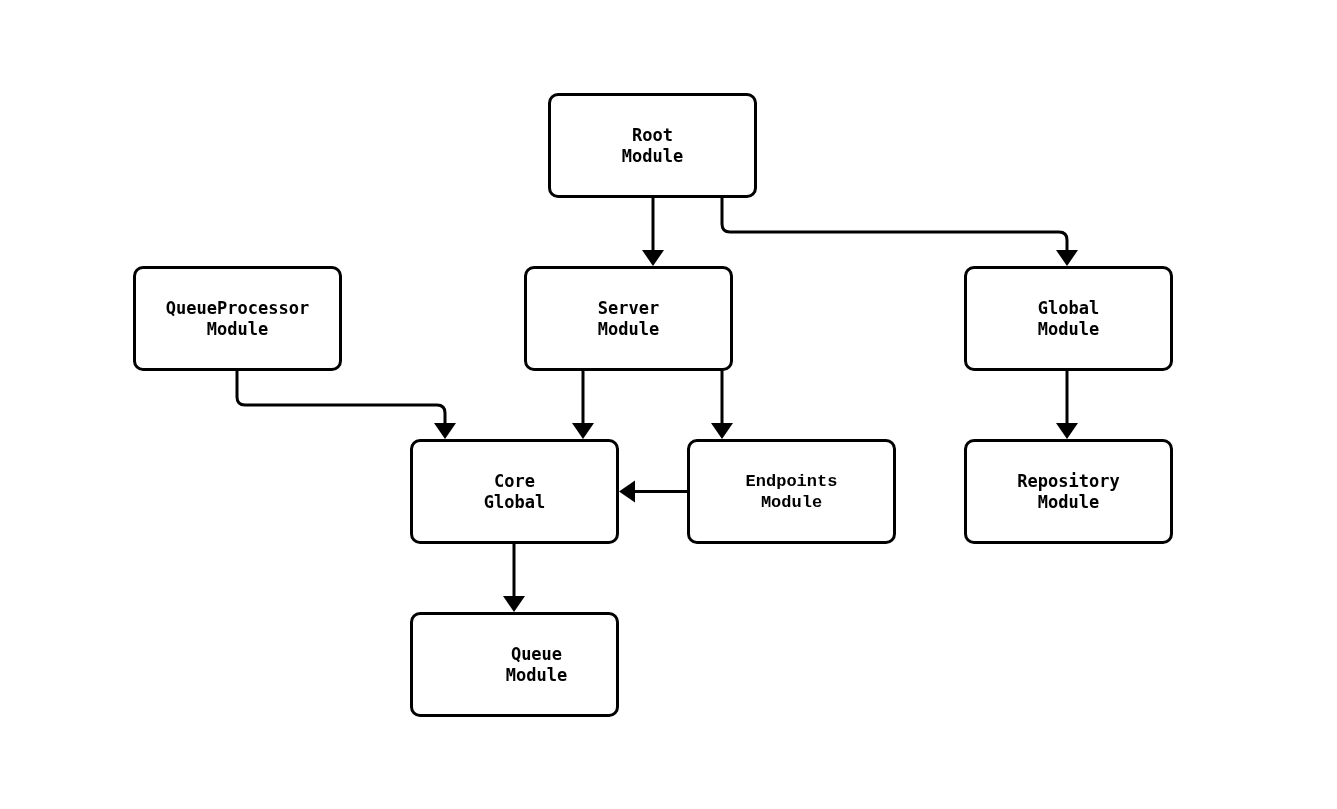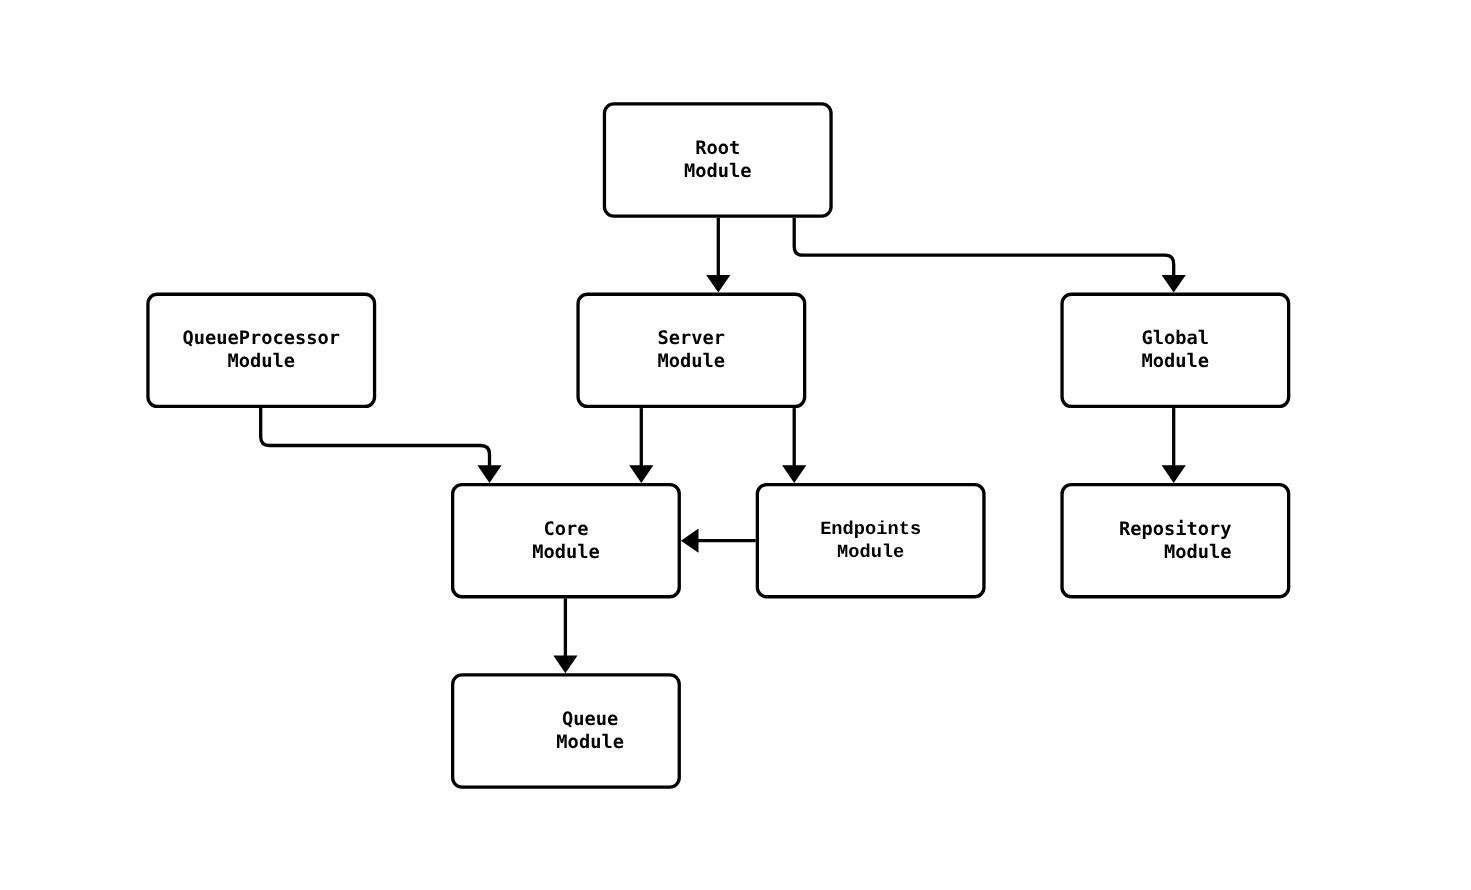--- a/index.html
+++ b/index.html
@@ -50,21 +50,21 @@
     font-size: 17px;
     line-height: 21px;
     color: #000000;
   }
   .n-root          { left: 548px; top: 93px;  }
   .n-server        { left: 524px; top: 266px; }
   .n-queueprocessor{ left: 133px; top: 266px; }
   .n-global        { left: 964px; top: 266px; }
   .n-core          { left: 410px; top: 439px; }
   .n-endpoints     { left: 687px; top: 439px; font-family: Liberation Mono, monospace; }
-  .n-repository    { left: 964px; top: 439px; text-align: right; }
+  .n-repository    { left: 964px; top: 439px; }
   .n-queue         { left: 410px; top: 612px; padding-left: 44px; }
 </style>
 </head>
 <body>
 
 <div class="canvas">
 
   <svg class="edges" viewBox="0 0 1337 809" xmlns="http://www.w3.org/2000/svg">
 
     <g>
@@ -123,21 +123,21 @@
 Module</span>
   </div>
 
   <div class="node n-global">
     <span class="node-label">Global
 Module</span>
   </div>
 
   <div class="node n-core">
     <span class="node-label">Core
-Module</span>
+Global</span>
   </div>
 
   <div class="node n-endpoints">
     <span class="node-label">Endpoints
 Module</span>
   </div>
 
   <div class="node n-repository">
     <span class="node-label">Repository
 Module</span>

